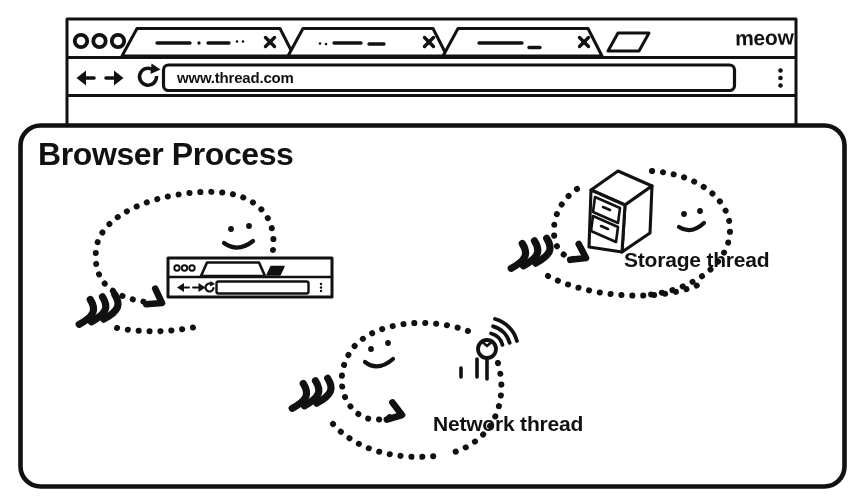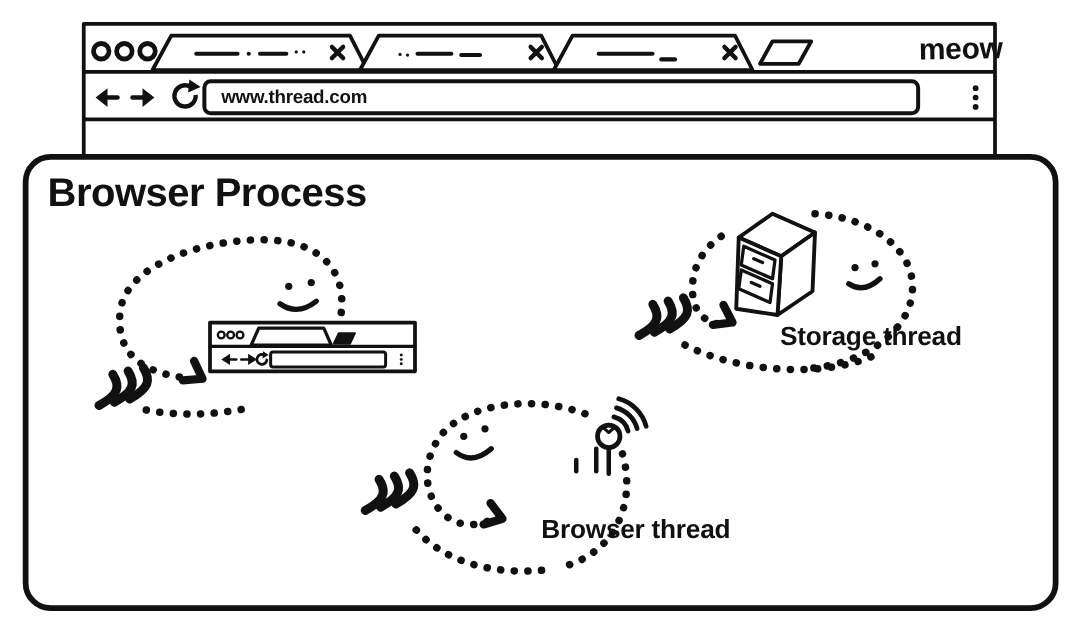--- a/index.html
+++ b/index.html
@@ -1,26 +1,26 @@
 <!DOCTYPE html>
 <html><head>
 <meta charset="utf-8">
 <style>
   html,body{margin:0;padding:0;background:#fff;}
   .stage{position:relative;width:865px;height:504px;background:#fff;overflow:hidden;
          font-family:"Liberation Sans",sans-serif;color:#111;}
   svg{position:absolute;left:0;top:0;}
   .label{position:absolute;white-space:nowrap;color:#111;letter-spacing:-0.2px;}
   .url-text{left:177px;top:69px;font-size:15px;font-weight:600;}
-  .brand{left:735px;top:26px;font-size:24px;font-weight:700;transform:rotate(-1deg);}
+  .brand{left:735px;top:26px;font-size:21px;font-weight:700;transform:rotate(-1deg);}
   .proc-title{left:38px;top:136px;font-size:32px;font-weight:700;letter-spacing:-0.4px;}
   .thread{font-size:21px;font-weight:600;}
   .t-ui{left:197px;top:299px;}
   .t-net{left:433px;top:412px;}
-  .t-sto{left:624px;top:258px;}
+  .t-sto{left:624px;top:248px;}
 </style>
 </head>
 <body>
 
 <div class="stage">
 <svg width="865" height="504" viewBox="0 0 865 504">
   <defs>
     <path id="chevStroke" d="M 9,-17 C 13,-6 10,0 -7,5"></path>
     <g id="chevTriple">
       <use href="#chevStroke" x="0"></use>
@@ -188,15 +188,15 @@
       <polygon points="593,216 618,227 616,242 591,231" fill="#fff" stroke-width="2.6"></polygon>
       <path d="M 603,207 l 7,3" stroke-width="2.6"></path>
       <path d="M 601,226 l 7,3" stroke-width="2.6"></path>
     </g>
   </g>
 </svg>
 
 <div class="label url-text">www.thread.com</div>
 <div class="label brand">meow</div>
 <div class="label proc-title">Browser Process</div>
-<div class="label thread t-net">Browser thread</div>
+<div class="label thread t-net">Network thread</div>
 <div class="label thread t-sto">Storage thread</div>
 </div>
 
 </body></html>

